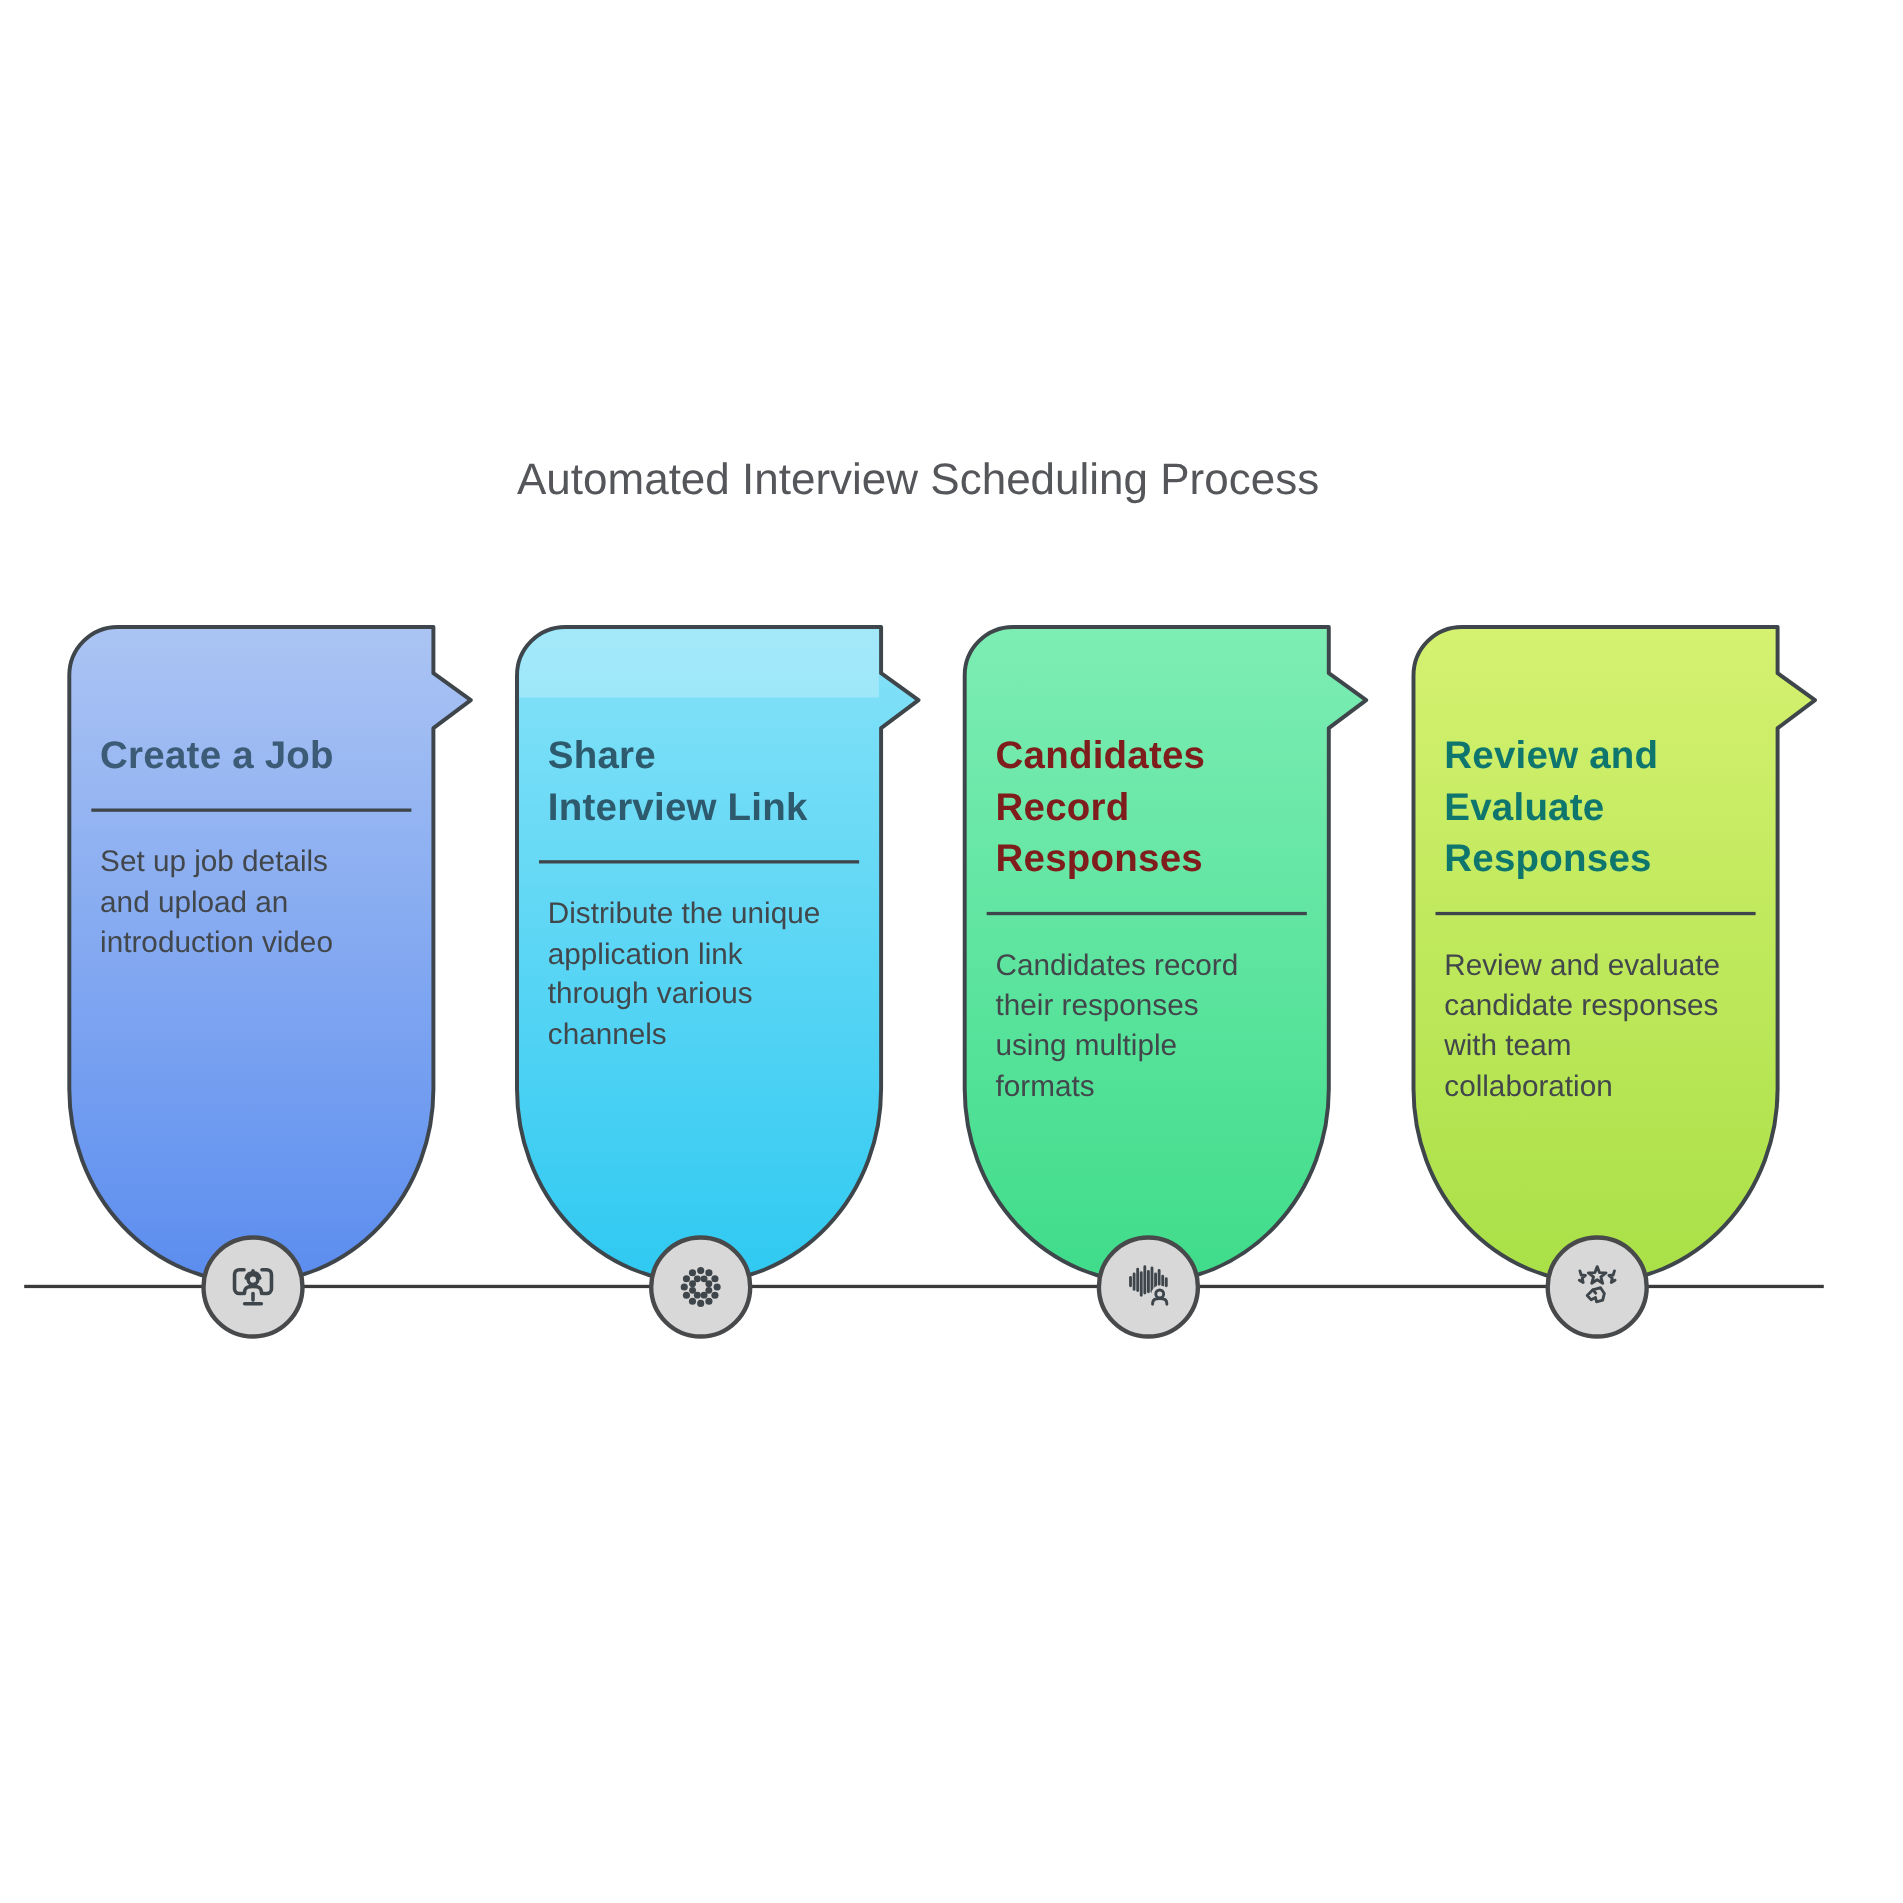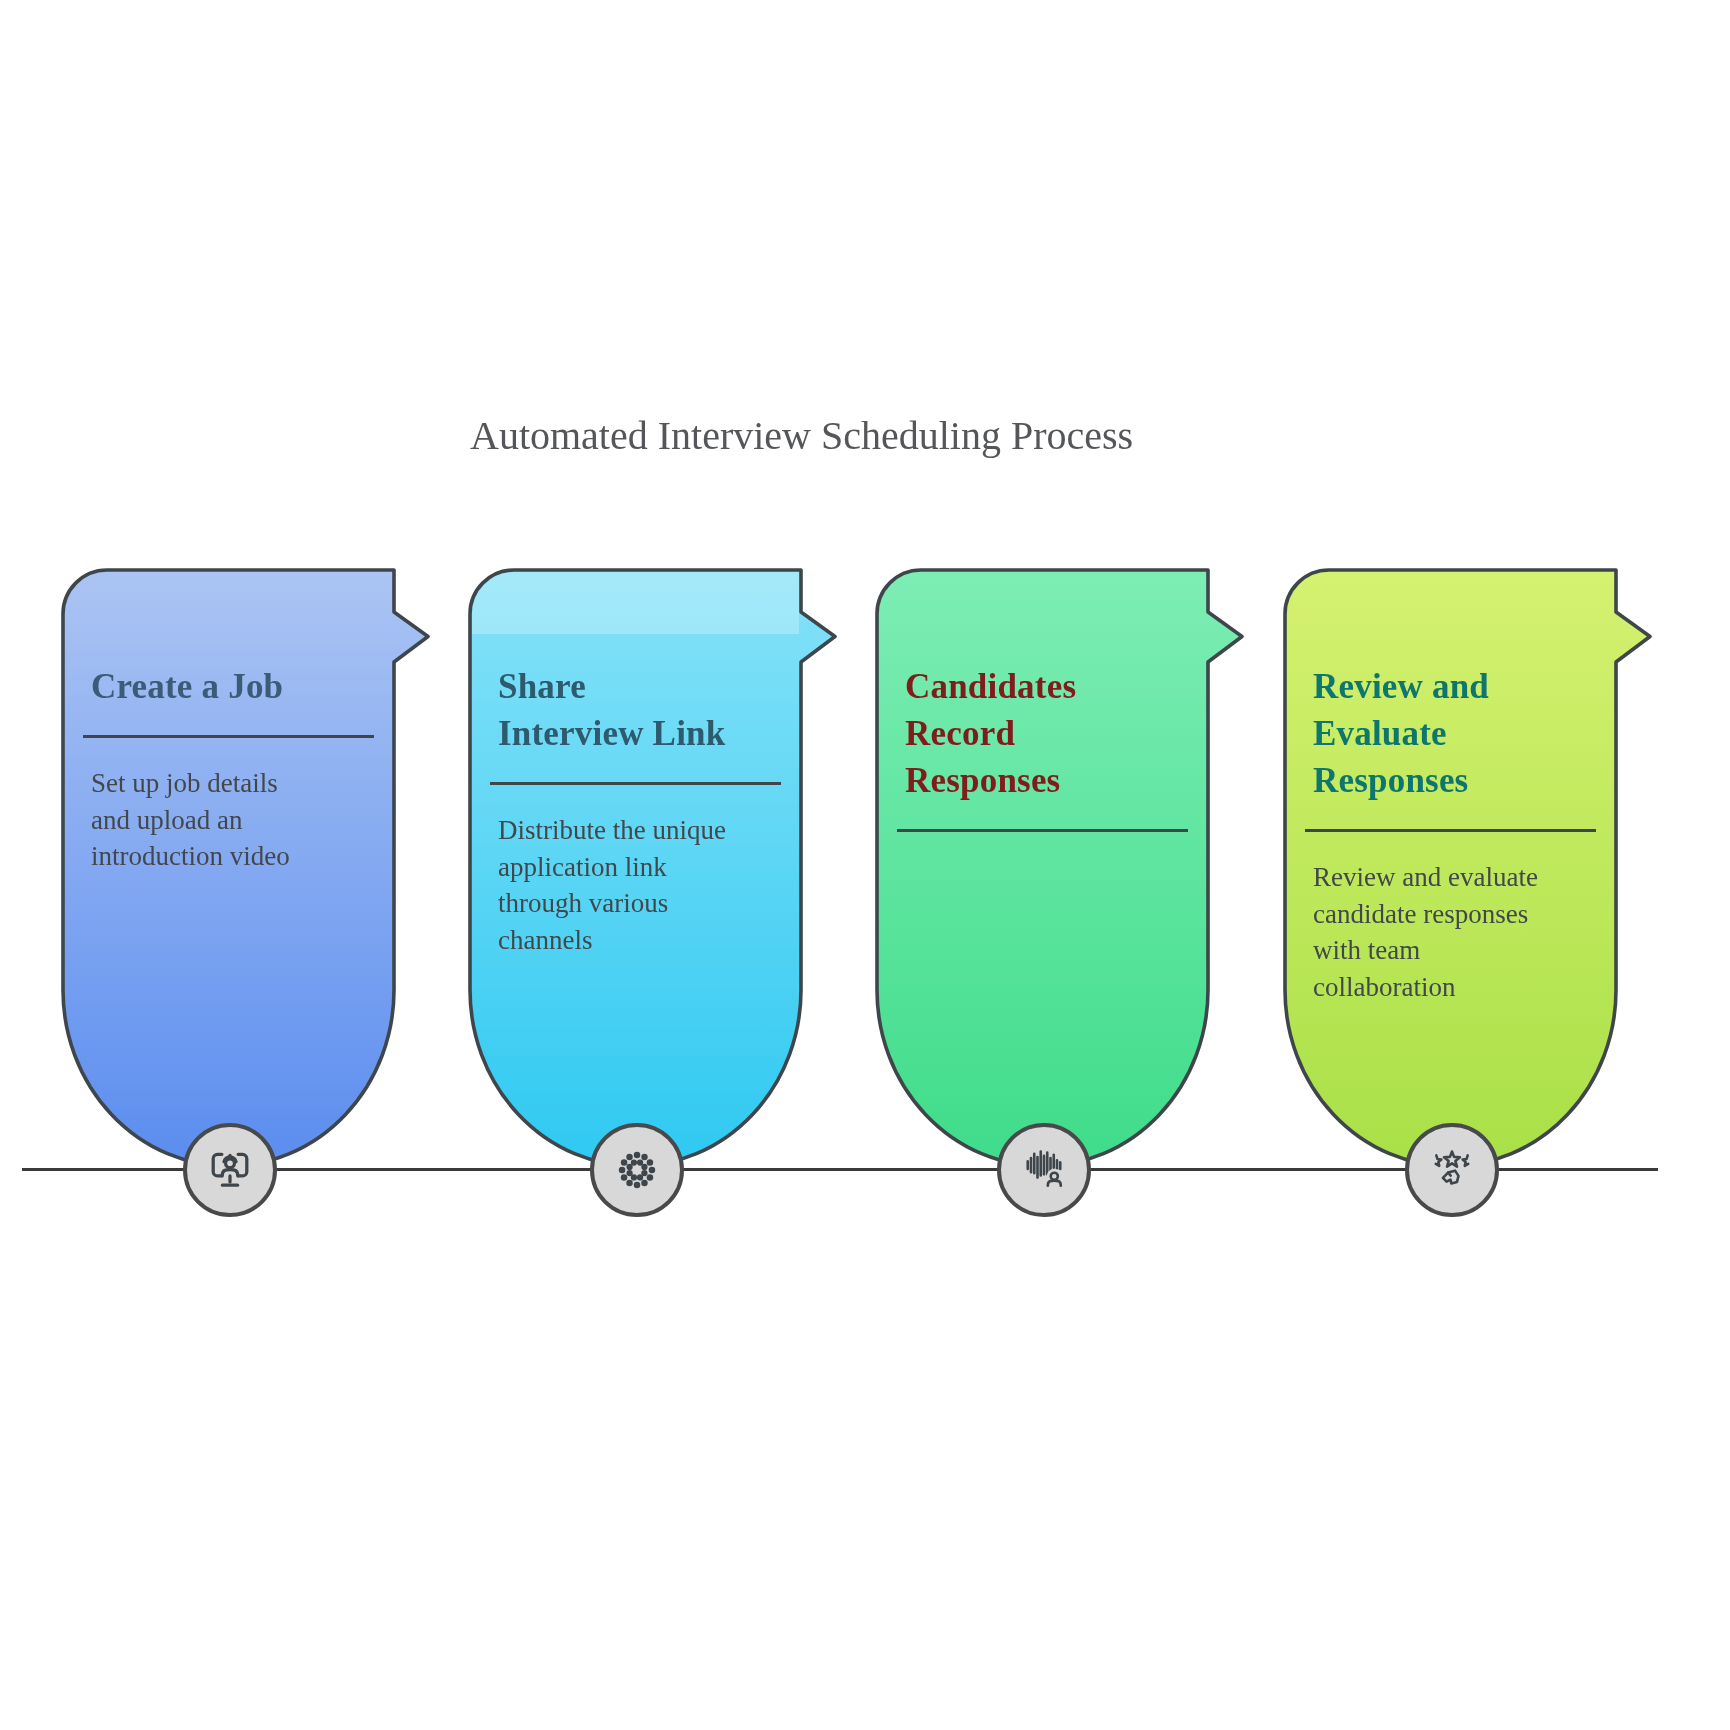--- a/index.html
+++ b/index.html
@@ -1,18 +1,18 @@
 <!DOCTYPE html>
 <html><head>
 <meta charset="utf-8">
 <style>
   html,body{margin:0;padding:0;background:#ffffff;}
   .canvas{
     position:relative;width:1730px;height:1354px;overflow:hidden;
-    font-family:Liberation Serif, serif;background:#ffffff;
+    font-family:Liberation Sans, sans-serif;background:#ffffff;
   }
   .diagram-title{
     position:absolute;left:470px;top:412px;
     font-size:40px;font-weight:400;color:#54565A;line-height:48px;white-space:nowrap;
   }
   .step{position:absolute;top:568px;width:372px;height:602px;}
   .s0{left:60px}.s1{left:467px}.s2{left:874px}.s3{left:1282px}
   .card-svg{position:absolute;left:0;top:0;display:block;}
   .band{
     position:absolute;left:5px;top:4px;width:327px;height:62px;
@@ -103,20 +103,24 @@
             <stop offset="1" stop-color="#3FDC8A"></stop>
       </linearGradient>
         </defs>
       <path d="M47 2 L334 2 L334 44 L368 68.5 L334 94 L334 422 A165.5 176 0 0 1 3 422 L3 46 A44 44 0 0 1 47 2 Z" fill="url(#grad-2)" stroke="#3F464B" stroke-width="3.6" stroke-linejoin="round"></path>
     </svg>
     <div class="card-text">
       <div class="card-title" style="color: #7f1d1d;">Candidates
 Record
 Responses</div>
       <div class="divider"></div>
+      <div class="card-desc">Candidates record
+their responses
+using multiple
+formats</div>
     </div>
   </div>
 
   <div class="step s3">
     <svg class="card-svg" width="372" height="602" viewBox="0 0 372 602">
       <defs>
           <linearGradient id="grad-3" x1="0" y1="0" x2="0" y2="1">
         <stop offset="0" stop-color="#D5F170"></stop>
             <stop offset="1" stop-color="#A9E047"></stop>
       </linearGradient>

